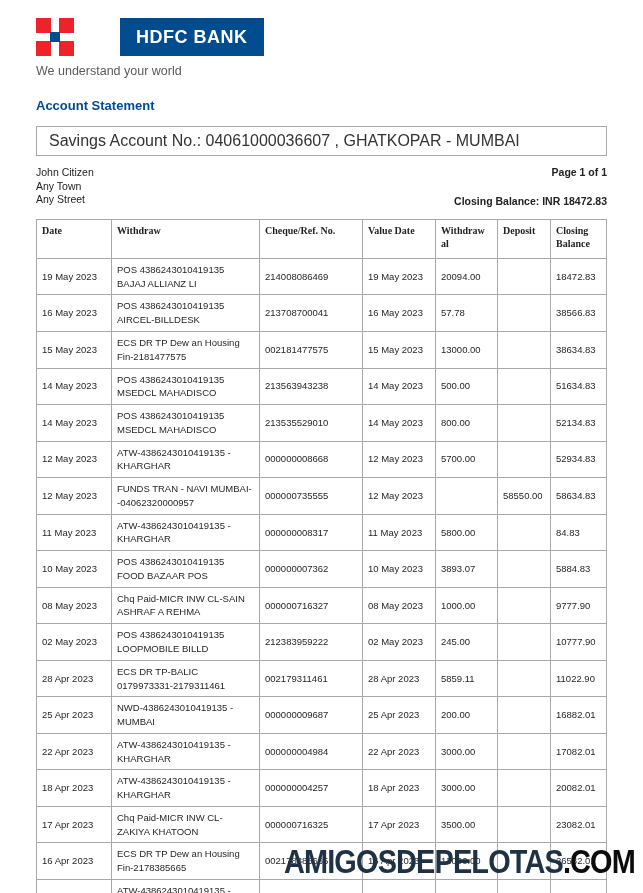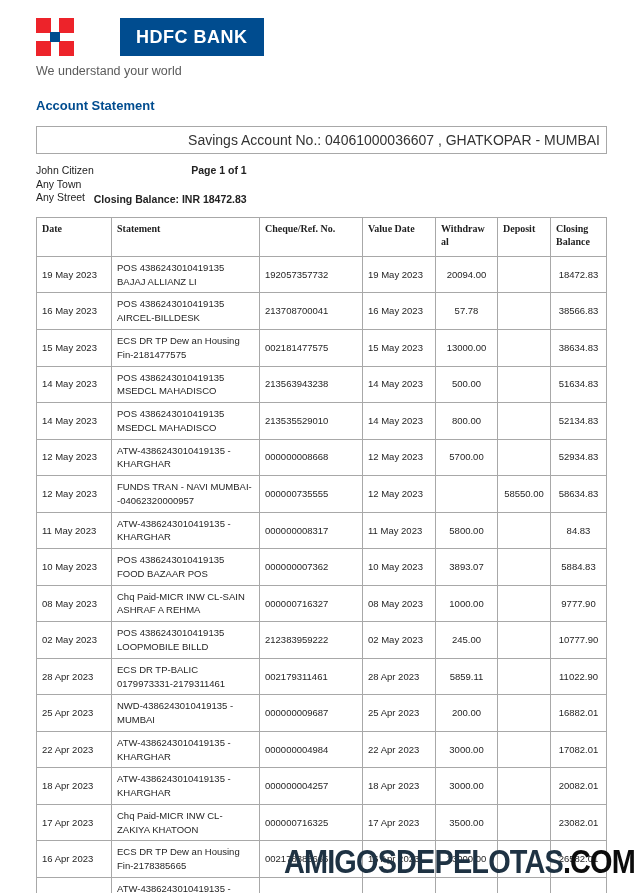--- a/index.html
+++ b/index.html
@@ -12,32 +12,32 @@
   .logo-icon { width: 38px; height: 38px; background: var(--brand-red, #ed232a); position: relative; flex: 0 0 38px; }
   .logo-icon::before { content: ""; position: absolute; left: 15px; top: 0; width: 8px; height: 38px; background: #fff; }
   .logo-icon::after  { content: ""; position: absolute; top: 15px; left: 0; width: 38px; height: 8px; background: #fff; }
   .logo-center { position: absolute; left: 14px; top: 14px; width: 10px; height: 10px; background: var(--brand-blue, #004c8f); z-index: 2; }
   .bank-name {
     background: var(--brand-blue, #004c8f); color: #fff; font-weight: bold;
     font-size: 18px; letter-spacing: .5px; display: flex; align-items: center; padding: 0 16px; margin-left: 46px;
   }
   .tagline { color: #5a5a5a; font-size: 12.5px; margin-top: 8px; }
   .title { color: var(--brand-blue, #004c8f); font-weight: bold; font-size: 13px; margin-top: 20px; }
-  .account-bar { border: 1px solid #a8a8a8; margin-top: 13px; padding: 5px 6px; font-size: 14px; color: #333; text-align: right; }
-  .info-row { display: flex; margin-top: 10px; }
+  .account-bar { border: 1px solid #a8a8a8; margin-top: 13px; padding: 5px 12px; font-size: 16px; color: #333; }
+  .info-row { display: flex; justify-content: space-between; margin-top: 10px; }
   .customer { font-size: 10.5px; color: #222; line-height: 1.3; }
   .meta { display: flex; flex-direction: column; justify-content: space-between; align-items: flex-end; font-size: 10.5px; color: #222; font-weight: bold; }
   table.stmt { border-collapse: collapse; table-layout: fixed; width: 100%; margin-top: 12px; }
   .stmt th, .stmt td {
     border: 1px solid #a8a8a8; padding: 4px 5px; color: #1f1f1f;
     word-wrap: break-word; overflow-wrap: break-word;
   }
   .stmt th { text-align: left; vertical-align: top; font-weight: bold; font-size: 10px; line-height: 1.3; padding-bottom: 8px; font-family: Liberation Serif, serif; }
   .stmt td { vertical-align: middle; font-size: 9.5px; line-height: 1.45; }
-  .stmt td.num { text-align: center; }
+  .stmt td.num { text-align: left; }
   .watermark {
     position: absolute; right: 8px; bottom: 12px; font-weight: bold; font-size: 34px;
     letter-spacing: -1px; color: var(--watermark, #1e3243);
     transform: scaleX(.85); transform-origin: right center; white-space: nowrap;
   }
   .wm-com { color: #0c0c0c; }
 </style>
 </head>
 <body>
 
@@ -75,33 +75,33 @@
       <col style="width:148px">
       <col style="width:103px">
       <col style="width:73px">
       <col style="width:62px">
       <col style="width:53px">
       <col>
     </colgroup>
     <thead>
       <tr>
           <th>Date</th>
-          <th>Statement</th>
+          <th>Withdraw</th>
           <th>Cheque/Ref. No.</th>
           <th>Value Date</th>
           <th>Withdraw al</th>
           <th>Deposit</th>
           <th>Closing Balance</th>
         </tr>
     </thead>
     <tbody>
         <tr>
           <td>19 May 2023</td>
           <td>POS 4386243010419135 BAJAJ ALLIANZ LI</td>
-          <td>192057357732</td>
+          <td>214008086469</td>
           <td>19 May 2023</td>
           <td class="num">20094.00</td>
           <td class="num"></td>
           <td class="num">18472.83</td>
         </tr>
         <tr>
           <td>16 May 2023</td>
           <td>POS 4386243010419135 AIRCEL-BILLDESK</td>
           <td>213708700041</td>
           <td>16 May 2023</td>

